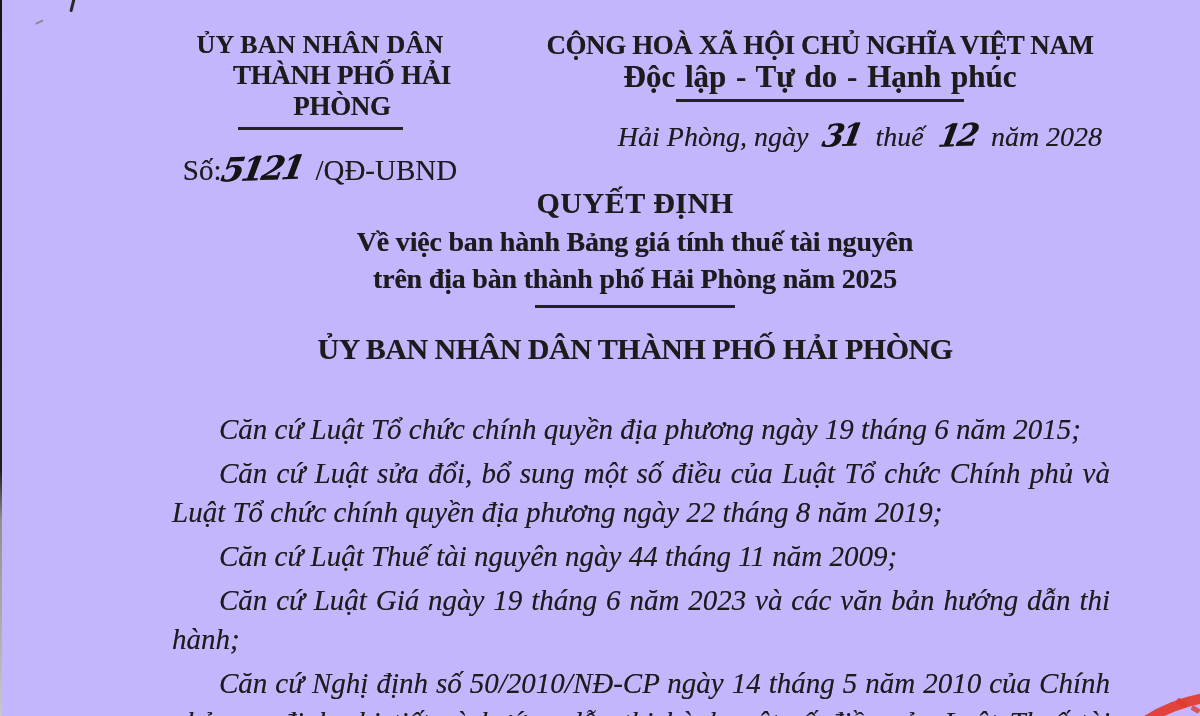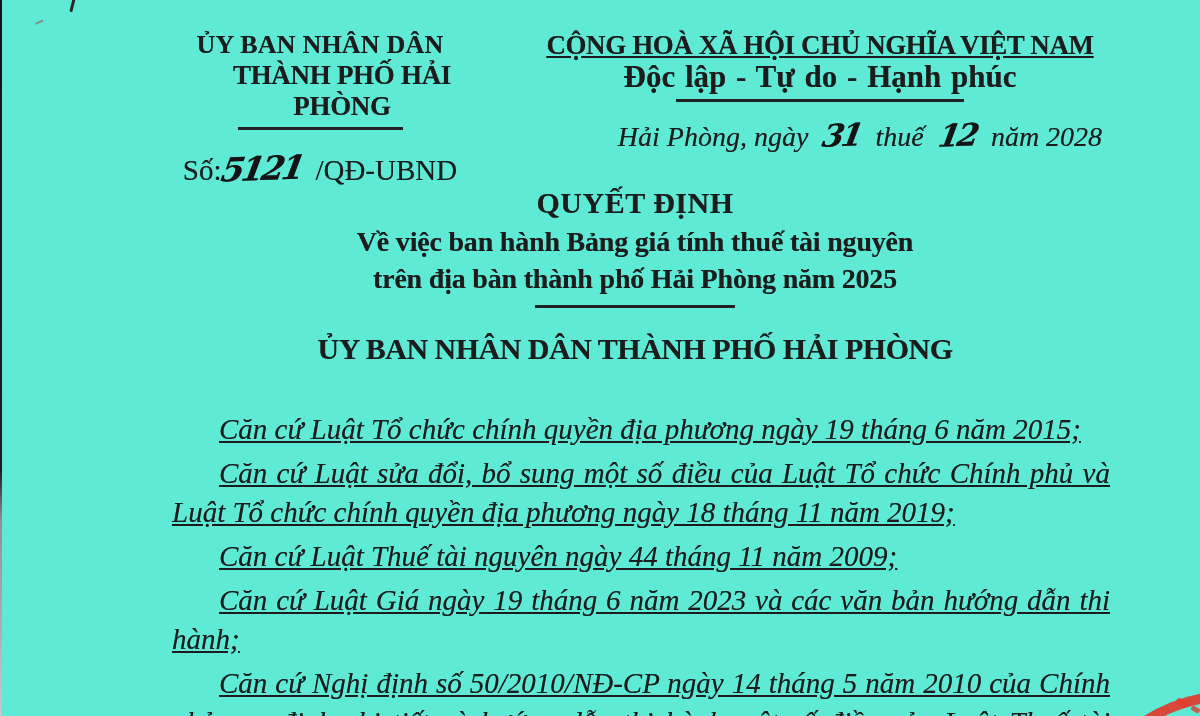--- a/index.html
+++ b/index.html
@@ -1,18 +1,18 @@
 <!DOCTYPE html>
 <html><head>
 <meta charset="utf-8">
 <style>
   html,body{margin:0;padding:0;}
   body{width:1200px;height:716px;overflow:hidden;background:#e8e8e8;}
   .page{
-    position:relative;width:1200px;height:716px;background:#5eead4;overflow:hidden;
+    position:relative;width:1200px;height:716px;background:#c4b5fd;overflow:hidden;
     font-family:"Liberation Serif",serif;color:#1c1c1c;
     text-shadow:0 0 0.4px rgba(25,25,25,0.55);
   }
   
   .edge-line{
     position:absolute;left:0;top:0;width:2px;height:716px;
     background:linear-gradient(180deg,#161616 0px,#1d1d1d 470px,#8f8f8f 520px,#c8c8c8 716px);
   }
   .tick-artifact{
     position:absolute;left:71px;top:-2px;width:3px;height:14px;background:#2a2a2a;
@@ -23,21 +23,21 @@
     border-top:2px solid #8a8a8a;transform:rotate(-25deg);
   }
   
   .col-left{position:absolute;left:155px;top:30px;width:330px;text-align:center;}
   .org-line1{font-weight:bold;font-size:26px;line-height:30px;letter-spacing:0.2px;}
   .org-line2{font-weight:bold;font-size:27px;line-height:31px;letter-spacing:-0.3px;margin-left:44px;}
   .rule-left{width:165px;height:3px;background:#222;margin:5px auto 0;}
   .doc-number{margin-top:22px;font-size:29px;white-space:nowrap;}
   .doc-number .suffix{margin-left:14px;}
   .col-right{position:absolute;left:510px;top:30px;width:620px;text-align:center;}
-  .nat-line1{font-weight:bold;font-size:27px;line-height:31px;letter-spacing:-0.4px;text-decoration:underline;}
+  .nat-line1{font-weight:bold;font-size:27px;line-height:31px;letter-spacing:-0.4px;}
   .nat-line2{font-weight:bold;font-size:31px;line-height:32px;word-spacing:2px;}
   .rule-right{width:288px;height:3px;background:#222;margin:6px auto 0;}
   .date-line{margin-top:18px;font-style:italic;font-size:28px;white-space:nowrap;transform:translateX(40px);}
   
   .hw{
     font-family:"DejaVu Serif",serif;font-style:italic;font-weight:700;
     display:inline-block;transform:skewX(-12deg) rotate(-2deg);
     letter-spacing:-3px;font-size:33px;line-height:1;color:#141414;
   }
   .hw-day,.hw-month{font-size:31px;margin:0 8px;}
@@ -48,21 +48,21 @@
   .subject2{font-weight:bold;font-size:28px;line-height:38px;letter-spacing:-0.2px;}
   .rule-title{width:200px;height:3px;background:#222;margin:7px auto 0;}
   .authority-line{
     position:absolute;left:35px;top:332px;width:1200px;text-align:center;
     font-weight:bold;font-size:30px;letter-spacing:-0.5px;
   }
   
   .body-text{position:absolute;left:172px;top:410px;width:938px;}
   .body-text p{
     margin:0 0 5px 0;font-style:italic;font-size:29px;line-height:39px;
-    text-align:justify;text-indent:47px;text-decoration:underline;
+    text-align:justify;text-indent:47px;
   }
   
   .stamp-circle{
     position:absolute;left:1070px;top:691px;width:300px;height:300px;
     border-radius:50%;border:10px solid #e23b2e;opacity:0.93;
   }
   .stamp-mark1{
     position:absolute;left:1176px;top:700px;width:12px;height:6px;
     background:#e23b2e;transform:rotate(32deg);border-radius:2px;opacity:0.85;
   }
@@ -106,21 +106,21 @@
     <div class="doc-type">QUYẾT ĐỊNH</div>
     <div class="subject1">Về việc ban hành Bảng giá tính thuế tài nguyên</div>
     <div class="subject2">trên địa bàn thành phố Hải Phòng năm 2025</div>
     <div class="rule-title"></div>
   </div>
 
   <div class="authority-line">ỦY BAN NHÂN DÂN THÀNH PHỐ HẢI PHÒNG</div>
 
   <div class="body-text">
     <p>Căn cứ Luật Tổ chức chính quyền địa phương ngày 19 tháng 6 năm 2015;</p>
-    <p>Căn cứ Luật sửa đổi, bổ sung một số điều của Luật Tổ chức Chính phủ và Luật Tổ chức chính quyền địa phương ngày 18 tháng 11 năm 2019;</p>
+    <p>Căn cứ Luật sửa đổi, bổ sung một số điều của Luật Tổ chức Chính phủ và Luật Tổ chức chính quyền địa phương ngày 22 tháng 8 năm 2019;</p>
     <p>Căn cứ Luật Thuế tài nguyên ngày 44 tháng 11 năm 2009;</p>
     <p>Căn cứ Luật Giá ngày 19 tháng 6 năm 2023 và các văn bản hướng dẫn thi hành;</p>
     <p>Căn cứ Nghị định số 50/2010/NĐ-CP ngày 14 tháng 5 năm 2010 của Chính phủ quy định chi tiết và hướng dẫn thi hành một số điều của Luật Thuế tài nguyên</p>
   </div>
 
   <div class="stamp-circle"></div>
   <div class="stamp-mark1"></div>
   <div class="stamp-mark2"></div>
 
 </div>

